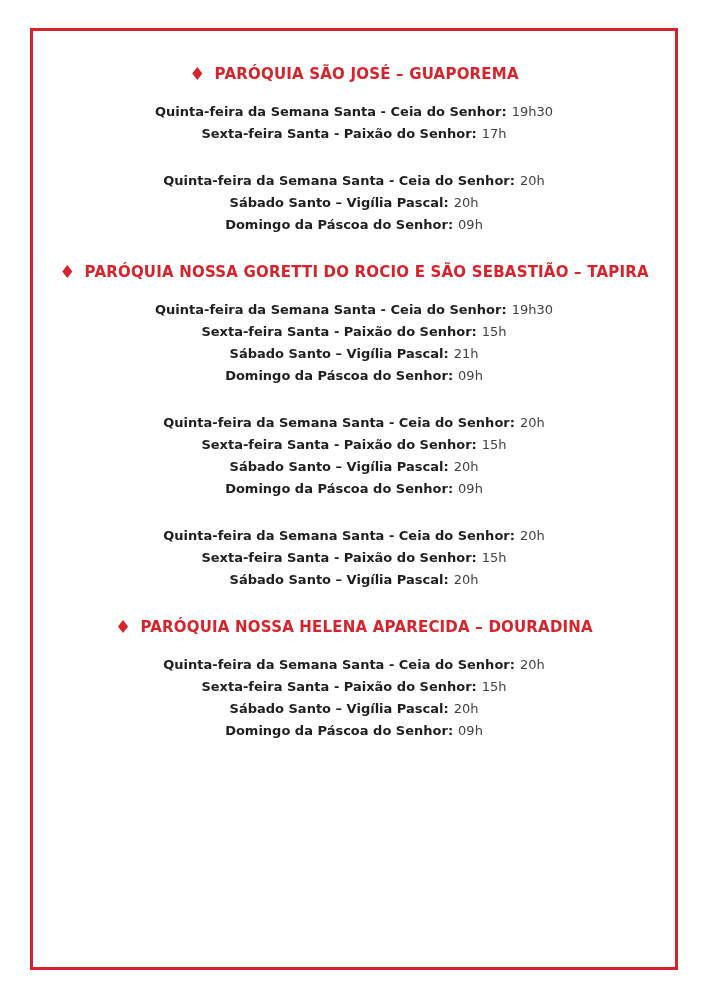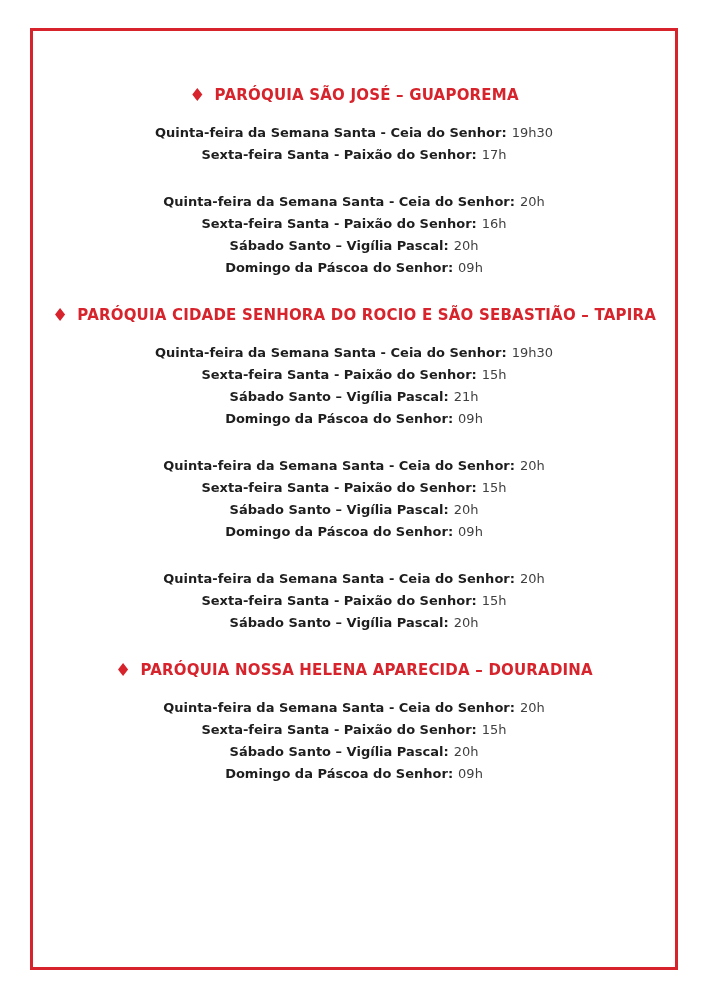--- a/index.html
+++ b/index.html
@@ -19,21 +19,20 @@
     width: 648px;
     height: 942px;
     border: 3px solid var(--accent, #d7232b);
     box-sizing: border-box;
     background: #ffffff;
   }
   .content {
     box-sizing: border-box;
     padding: 32px 8px 0;
     text-align: center;
-    margin-top: 21px;
   }
   .section { margin: 0 0 25px; }
   .heading {
     margin: 0 0 17px;
     font-size: 15px;
     font-weight: bold;
     line-height: 20px;
     color: var(--accent, #d7232b);
     letter-spacing: 0.2px;
   }
@@ -66,30 +65,29 @@
   <p class="line"><strong class="label">Sexta-feira Santa - Paixão do Senhor:</strong><span class="time">17h</span></p>
 
 
 </div>
   </section>
 
   <section class="section">
     <div class="schedule">
   <p class="line"><strong class="label">Quinta-feira da Semana Santa - Ceia do Senhor:</strong><span class="time">20h</span></p>
 
-  <p class="line"><strong class="label">Sexta-feira Santa - Paixão do Senhor:</strong><span class="time">16h</span></p>
 
   <p class="line"><strong class="label">Sábado Santo – Vigília Pascal:</strong><span class="time">20h</span></p>
 
   <p class="line"><strong class="label">Domingo da Páscoa do Senhor:</strong><span class="time">09h</span></p>
 </div>
   </section>
 
   <section class="section">
-    <h2 class="heading"><span class="diamond-icon">♦</span><span>PARÓQUIA CIDADE SENHORA DO ROCIO E SÃO SEBASTIÃO – TAPIRA</span></h2>
+    <h2 class="heading"><span class="diamond-icon">♦</span><span>PARÓQUIA NOSSA GORETTI DO ROCIO E SÃO SEBASTIÃO – TAPIRA</span></h2>
     <div class="schedule">
   <p class="line"><strong class="label">Quinta-feira da Semana Santa - Ceia do Senhor:</strong><span class="time">19h30</span></p>
 
   <p class="line"><strong class="label">Sexta-feira Santa - Paixão do Senhor:</strong><span class="time">15h</span></p>
 
   <p class="line"><strong class="label">Sábado Santo – Vigília Pascal:</strong><span class="time">21h</span></p>
 
   <p class="line"><strong class="label">Domingo da Páscoa do Senhor:</strong><span class="time">09h</span></p>
 </div>
   </section>

